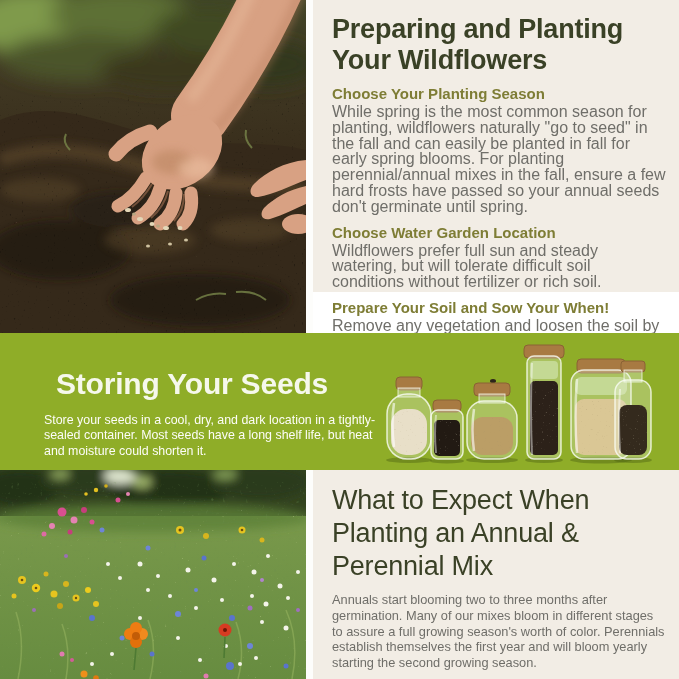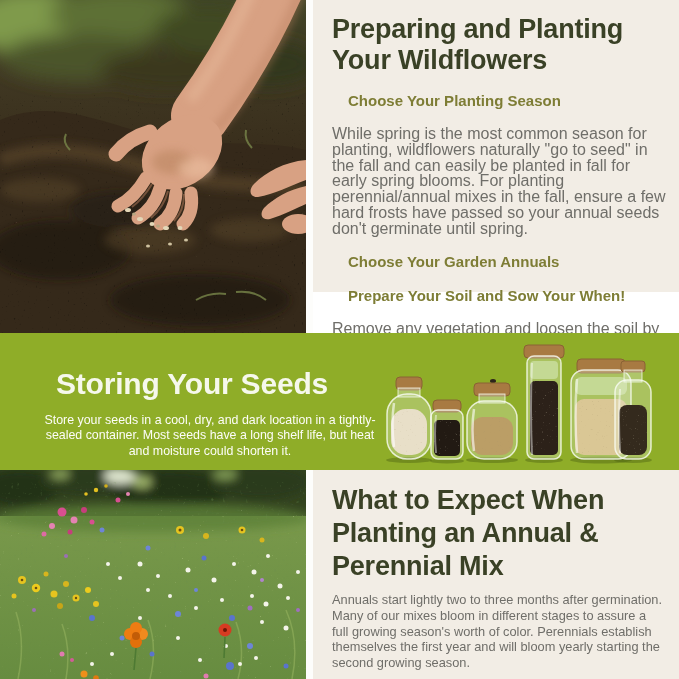--- a/index.html
+++ b/index.html
@@ -7,29 +7,29 @@
           font-family:"Liberation Sans", sans-serif;}
   figure{margin:0;padding:0;}
   .photo{position:absolute;box-sizing:border-box;border-right:7px solid #fdfdfb;overflow:hidden;}
   .photo-tl{left:0;top:0;width:313px;height:333px;background:#352a1a;}
   .photo-bl{left:0;top:470px;width:313px;height:209px;background:#6c9146;}
   .photo svg{display:block;width:100%;height:100%;}
   .panel{position:absolute;box-sizing:border-box;background:#f2ede5;}
   .panel-top{left:313px;top:0;width:366px;height:292px;padding:12px 13px 0 19px;}
   .panel-bottom{left:313px;top:470px;width:366px;height:209px;padding:12px 13px 0 19px;}
   .panel h1{margin:2px 0 0;font-size:27px;line-height:31px;font-weight:700;color:#3a4126;letter-spacing:-0.2px;}
-  .panel h2{margin:2px 0 0;font-size:27px;line-height:33px;font-weight:700;color:#3a4126;letter-spacing:-0.2px;}
+  .panel h2{margin:2px 0 0;font-size:27px;line-height:33px;font-weight:400;color:#3a4126;letter-spacing:-0.2px;}
   .sec{margin-top:9px;}
-  .sec h3{margin:16px;font-size:15px;line-height:18px;font-weight:700;color:#7e7d35;}
+  .sec h3{margin:0;font-size:15px;line-height:18px;font-weight:700;color:#7e7d35;}
   .sec p{margin:1px 0 0;font-size:16px;line-height:15.8px;color:#6f6e69;}
   .panel-bottom p{margin:9px 0 0;font-size:12.8px;line-height:15.8px;color:#6f6e69;}
   .band{position:absolute;left:0;top:333px;width:679px;height:137px;background:#8fad28;}
   .band-text{position:absolute;left:44px;top:22px;width:332px;}
   .band-text h2{margin:12px;font-size:30px;line-height:34px;font-weight:700;color:#f6f8ec;letter-spacing:-0.2px;}
-  .band-text p{margin:12px 0 0;font-size:12.4px;line-height:15.4px;color:#fdfdf8;text-align:center;}
+  .band-text p{margin:12px 0 0;font-size:12.4px;line-height:15.4px;color:#fdfdf8;}
   .jars{position:absolute;left:385px;top:8px;width:268px;height:126px;}
   .jars svg{display:block;width:100%;height:100%;}
 </style>
 </head>
 <body>
 
 <div class="canvas">
 
   <figure class="photo photo-tl" role="img" aria-label="Hand sowing wildflower seeds into dark garden soil">
     <svg viewBox="0 0 306 333" preserveAspectRatio="none">
@@ -129,21 +129,22 @@
     </svg>
   </figure>
 
   <section class="panel panel-top">
     <h1>Preparing and Planting Your Wildflowers</h1>
     <div class="sec">
       <h3>Choose Your Planting Season</h3>
       <p>While spring is the most common season for planting, wildflowers naturally "go to seed" in the fall and can easily be planted in fall for early spring blooms. For planting perennial/annual mixes in the fall, ensure a few hard frosts have passed so your annual seeds don't germinate until spring.</p>
     </div>
     <div class="sec">
-      <h3>Choose Your Garden Annuals</h3>
+      <h3>Choose Water Garden Location</h3>
+      <p>Wildflowers prefer full sun and steady watering, but will tolerate difficult soil conditions without fertilizer or rich soil.</p>
     </div>
     <div class="sec">
       <h3>Prepare Your Soil and Sow Your When!</h3>
       <p>Remove any vegetation and loosen the soil by hand or rototiller. Sow your seeds, and lightly compress the soil for protection from birds and wind. Water as needed.</p>
     </div>
   </section>
 
   <section class="band">
     <div class="band-text">
       <h2>Storing Your Seeds</h2>
@@ -365,16 +366,16 @@
           <circle cx="136" cy="172" r="6" fill="#e2700b"></circle>
         <circle cx="136" cy="166" r="4" fill="#c25c07"></circle>
         <circle cx="225" cy="160" r="6.5" fill="#d63b22"></circle>
           <circle cx="225" cy="160" r="2" fill="#6e1507"></circle>
       </g>
     </svg>
   </figure>
 
   <section class="panel panel-bottom">
     <h2>What to Expect When Planting an Annual &amp; Perennial Mix</h2>
-    <p>Annuals start lightly two to three months after germination. Many of our mixes bloom in different stages to assure a full growing season's worth of color. Perennials establish themselves the first year and will bloom yearly starting the second growing season.</p>
+    <p>Annuals start blooming two to three months after germination. Many of our mixes bloom in different stages to assure a full growing season's worth of color. Perennials establish themselves the first year and will bloom yearly starting the second growing season.</p>
   </section>
 
 </div>
 
 </body></html>

